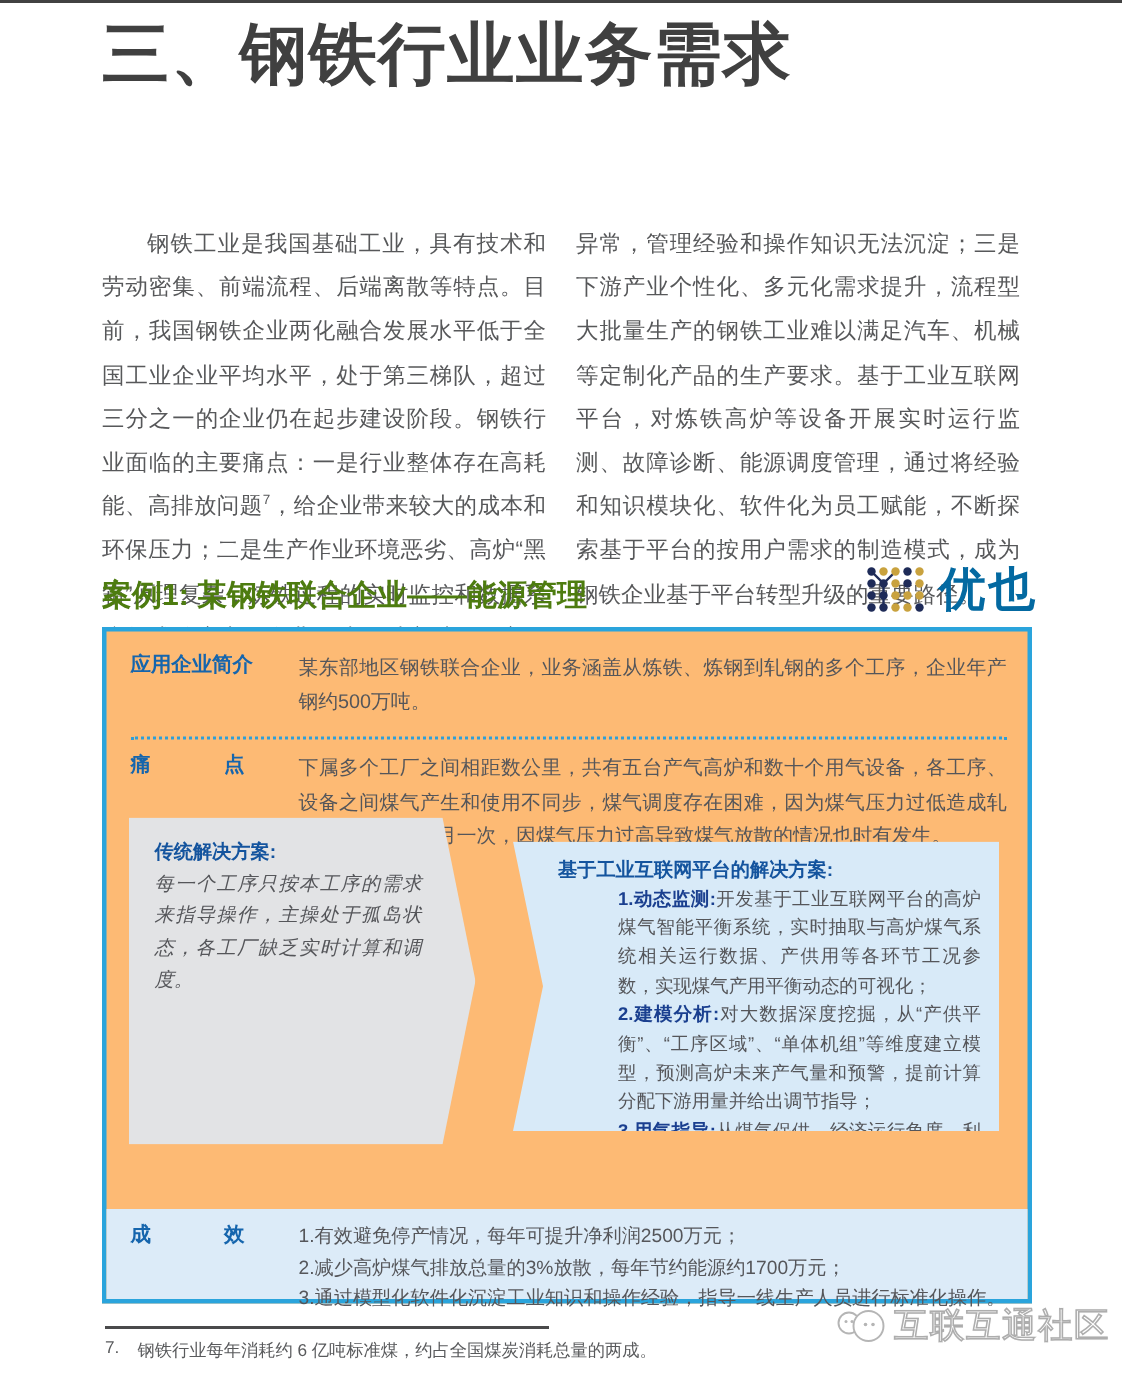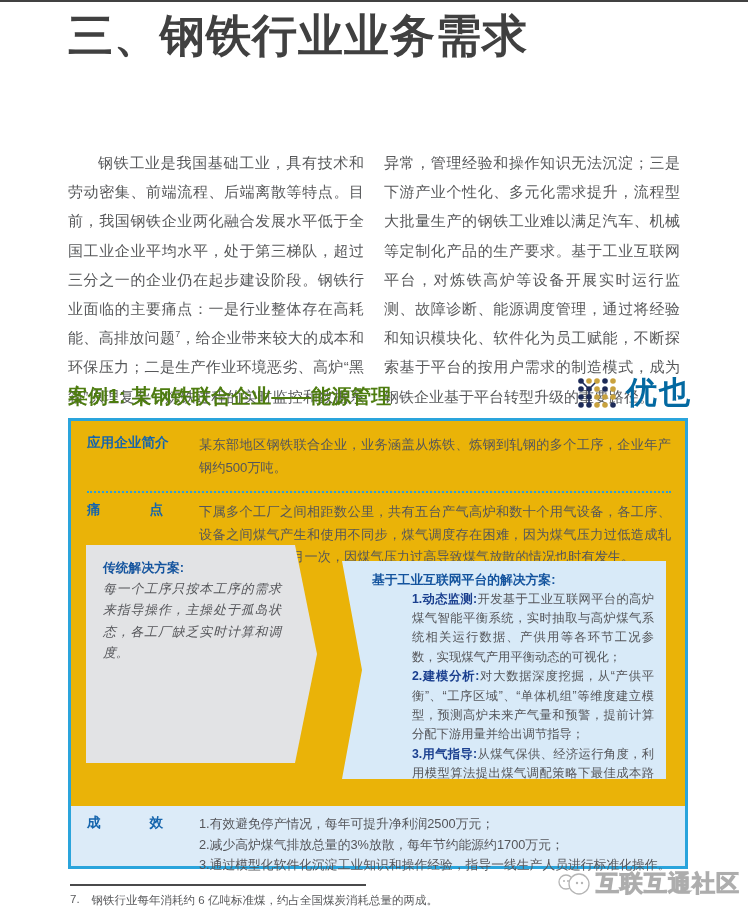--- a/index.html
+++ b/index.html
@@ -19,54 +19,54 @@
   .col.right { left:384px; }
   .col sup { font-size:9px; vertical-align:super; line-height:0; }
 
   
   .case-heading { position:absolute; left:68px; top:383px; font-size:20px; font-weight:800; color:#4d7c0f; }
   .logo { position:absolute; right:56px; top:372px; display:flex; align-items:center; gap:7px; }
   .logo-text { font-size:31px; font-weight:900; color:#0369a1; letter-spacing:2px; }
 
   
   .case-box { position:absolute; left:68px; top:418px; width:620px; height:451px;
-              border:3px solid #2AA4DC; background:#eab308; }
+              border:3px solid #2AA4DC; background:#fdba74; }
   .cb-row { position:absolute; left:16px; right:14px; display:flex; }
   .cb-label { width:96px; flex:0 0 96px; margin-right:16px; color:#1565AD; font-weight:800; font-size:13.6px; }
   .spread-inner { display:flex; justify-content:space-between; width:76px; }
   .cb-content { flex:1; color:#55565A; font-size:13.2px; line-height:22.5px; text-align:justify; }
   .row-profile { top:13px; }
   .dotted-sep { position:absolute; left:16px; right:14px; top:70px; border-top:2px dotted #2E9FD8; }
   .row-pain { top:80px; }
 
   
   .trad-box { position:absolute; left:15px; top:124px; width:231px; height:218px;
               background:#E2E3E5; padding:13px 36px 10px 17px;
               clip-path:polygon(0 0, calc(100% - 22px) 0, 100% 50%, calc(100% - 22px) 100%, 0 100%); }
-  .plat-box { position:absolute; left:271px; top:140px; width:324px; height:218px;
+  .plat-box { position:absolute; left:271px; top:140px; width:324px; height:193px;
               background:#D8EAF8; padding:9px 12px 8px 30px;
               clip-path:polygon(0 0, 100% 0, 100% 100%, 0 100%, 20px 50%); }
   .box-title { color:#14549E; font-weight:800; font-size:12.8px; line-height:19.5px; }
   .trad-box .box-text { color:#55565A; font-size:12.8px; line-height:21.5px; text-align:justify;font-style:italic; }
   .plat-box p { color:#55565A; font-size:12.3px; line-height:19.4px; text-align:justify;margin-left:40px; }
   .plat-box p b { color:#1A3F8F; }
 
   
   .results-band { position:absolute; left:0; right:0; bottom:0; top:385px; background:#DCEBF8;
                   display:flex; padding:8px 14px 0 16px; }
   .results-band .cb-content div { font-size:12.8px; line-height:20.5px; color:#55565A; }
 
   
   .footnote-rule { position:absolute; left:70px; top:884px; width:296px; height:2px; background:#4A4A4B; }
   .footnote { position:absolute; left:70px; top:893px; font-size:11.5px; color:#595A5C; display:flex; }
   .footnote .fn-num { margin-right:12px; }
 
   
   .watermark { position:absolute; right:8px; top:868px; display:flex; align-items:center; gap:4px; }
-  .wm-text { font-size:23px; font-weight:700; color:#ffffff;
+  .wm-text { font-size:23px; font-weight:400; color:#ffffff;
              -webkit-text-stroke:1px #ADADAD; text-shadow:0 0 1px #bcbcbc; letter-spacing:1px; }
 </style>
 </head>
 <body>
 
 <div class="page">
   <div class="top-edge"></div>
 
   <h1 class="doc-title">
     <span class="t1">三、钢铁行业业务需求</span><br>

